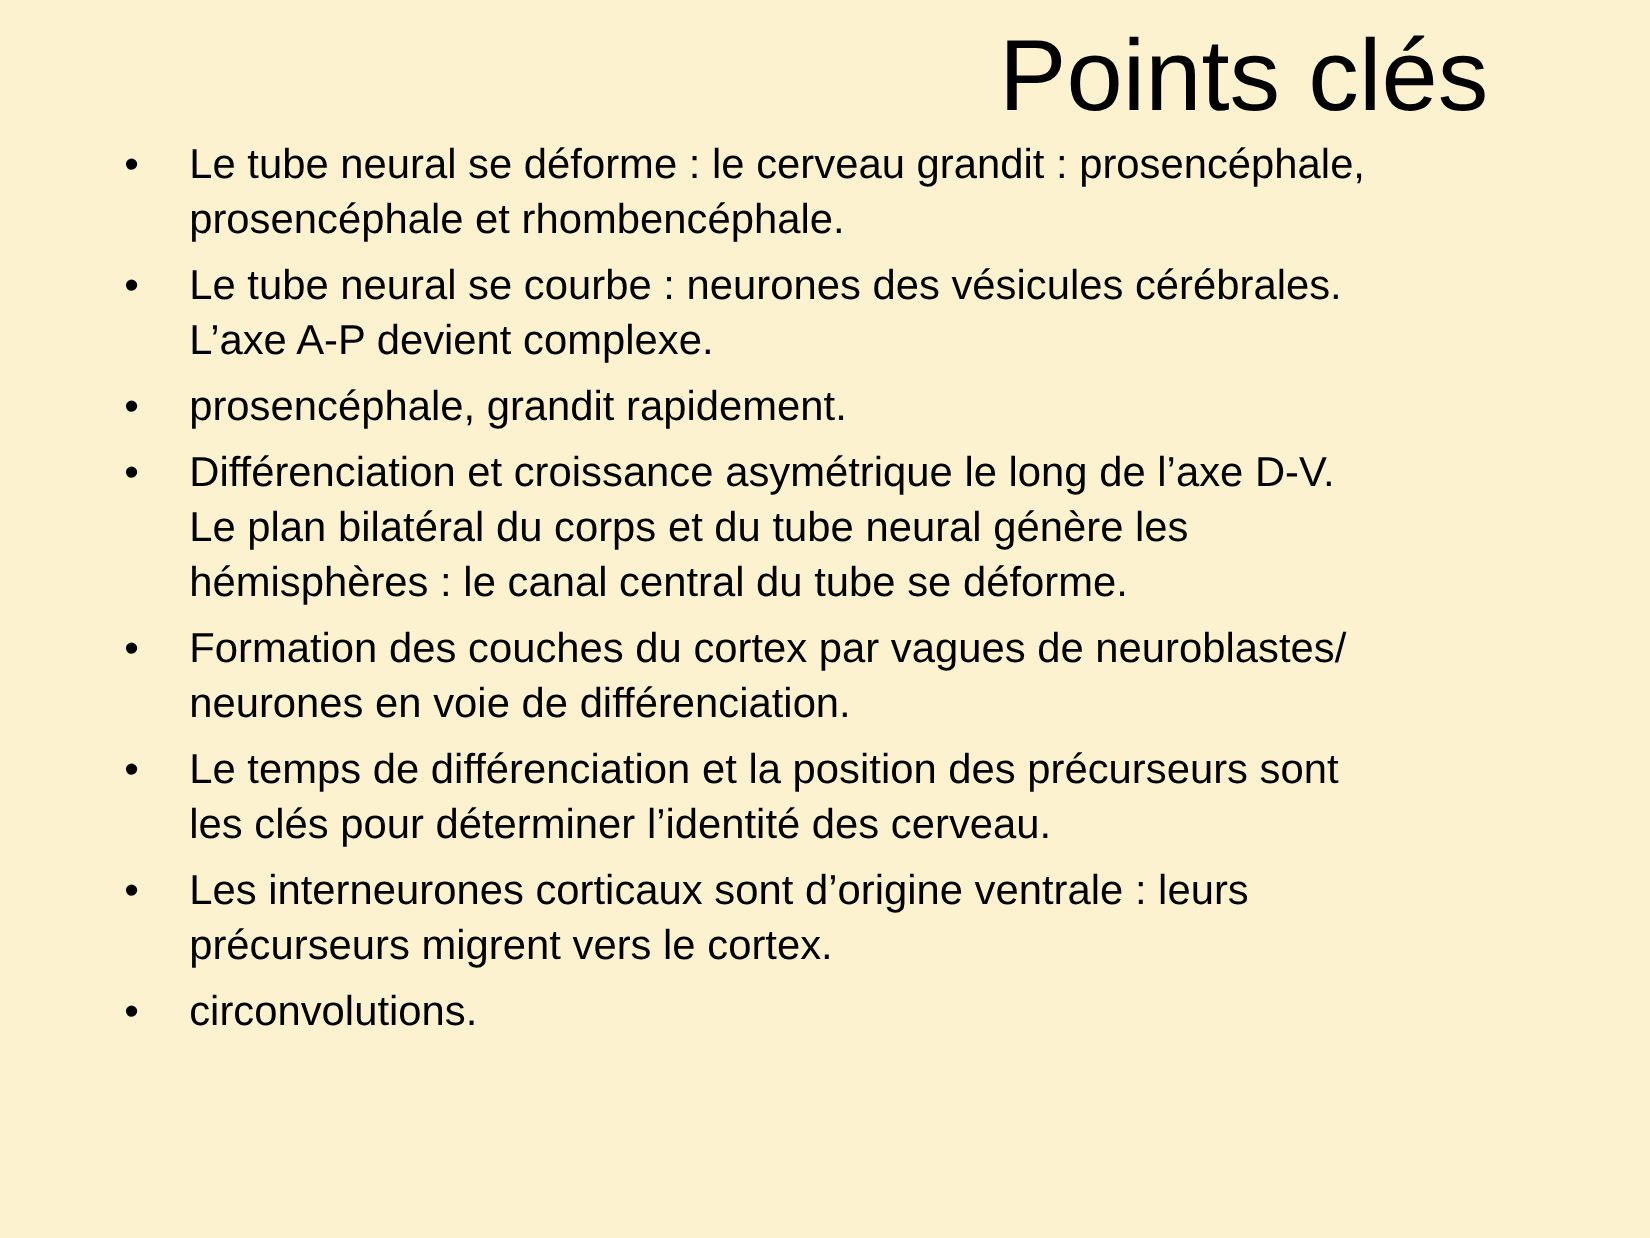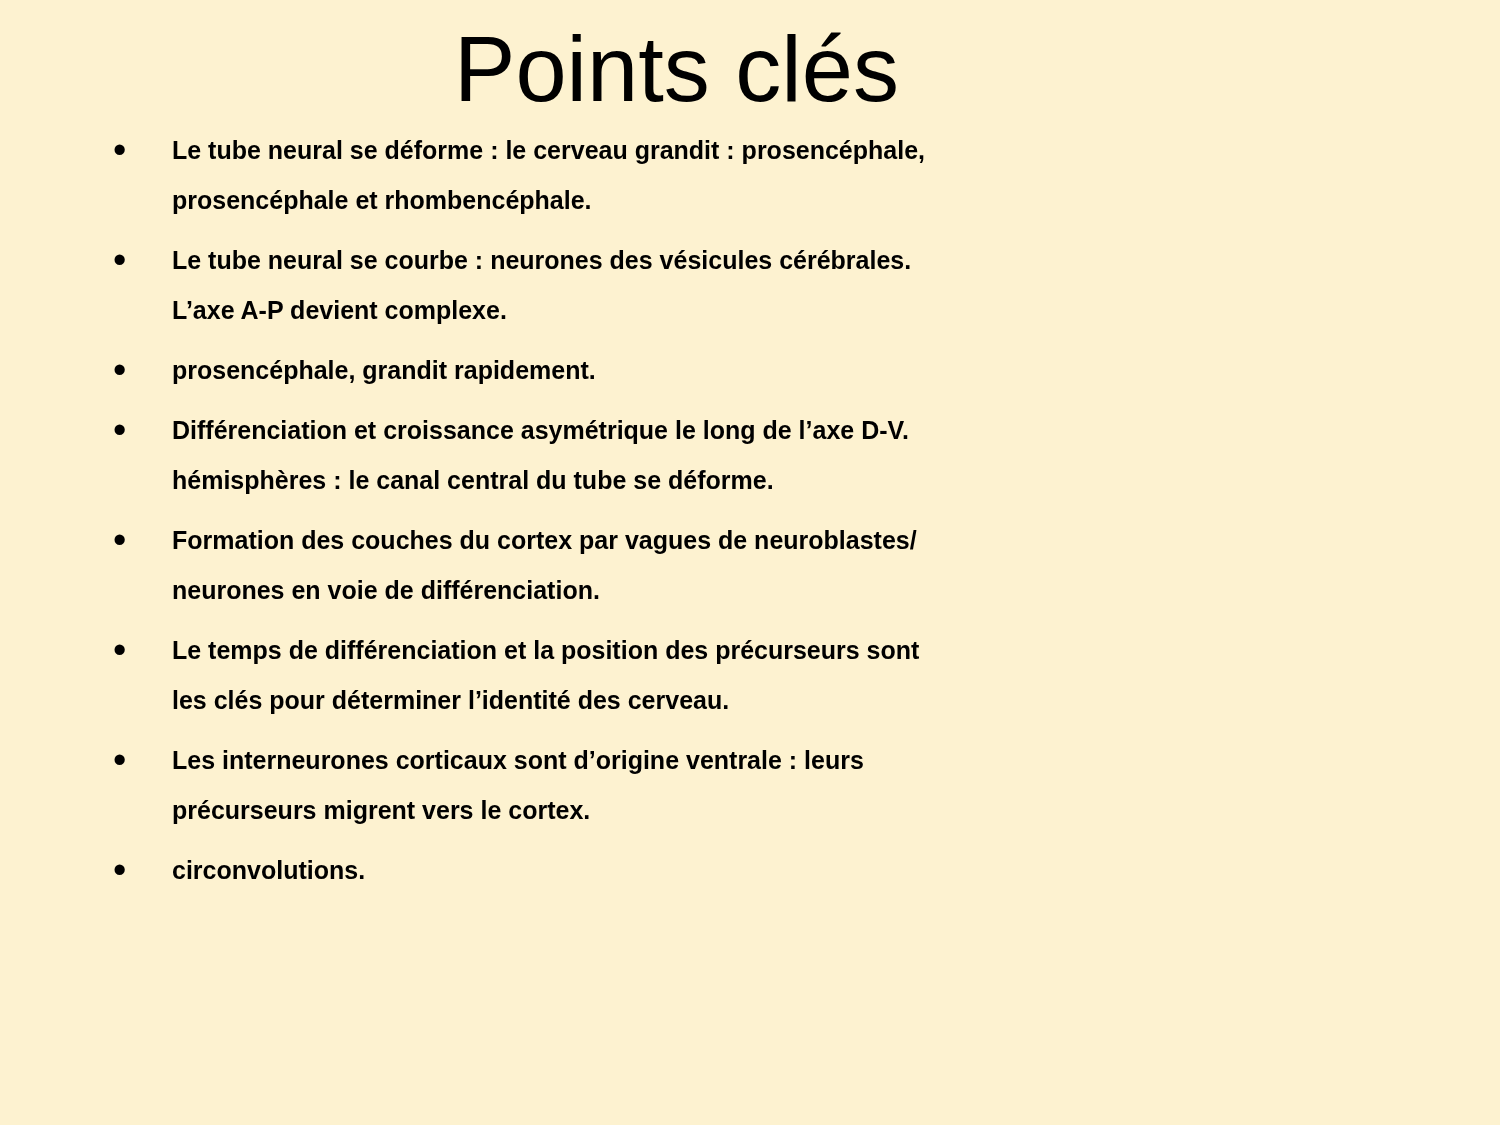--- a/index.html
+++ b/index.html
@@ -13,21 +13,21 @@
       position: relative;
       overflow: hidden;
       font-family: "Liberation Sans", sans-serif;
       color: #000;
     }
     .slide-title {
       position: absolute;
       left: 0;
       top: 14px;
       width: 1353px;
-      text-align: center;
+      text-align: right;
       font-size: 92px;
       line-height: 110px;
       font-weight: normal;
       margin: 0;
     }
     .bullet-list {
       position: absolute;
       left: 0;
       top: 125px;
       width: 1500px;
@@ -42,24 +42,23 @@
     }
     .bullet-dot {
       position: absolute;
       left: 113px;
       top: 0;
       font-size: 38px;
       line-height: 50px;
     }
     .bullet-line {
       display: block;
-      font-size: 25px;
+      font-size: 38px;
       line-height: 50px;
       white-space: nowrap;
-      font-weight: bold;
     }
   </style>
 </head>
 <body>
 
 <h1 class="slide-title">Points clés</h1>
 
 <ul class="bullet-list">
   <li class="bullet-item">
     <span class="bullet-dot">•</span>
@@ -71,20 +70,21 @@
     <span class="bullet-line">Le tube neural se courbe : neurones des vésicules cérébrales.</span>
     <span class="bullet-line">L’axe A-P devient complexe.</span>
   </li>
   <li class="bullet-item">
     <span class="bullet-dot">•</span>
     <span class="bullet-line">prosencéphale, grandit rapidement.</span>
   </li>
   <li class="bullet-item">
     <span class="bullet-dot">•</span>
     <span class="bullet-line">Différenciation et croissance asymétrique le long de l’axe D-V.</span>
+    <span class="bullet-line">Le plan bilatéral du corps et du tube neural génère les</span>
     <span class="bullet-line">hémisphères : le canal central du tube se déforme.</span>
   </li>
   <li class="bullet-item">
     <span class="bullet-dot">•</span>
     <span class="bullet-line">Formation des couches du cortex par vagues de neuroblastes/</span>
     <span class="bullet-line">neurones en voie de différenciation.</span>
   </li>
   <li class="bullet-item">
     <span class="bullet-dot">•</span>
     <span class="bullet-line">Le temps de différenciation et la position des précurseurs sont</span>

